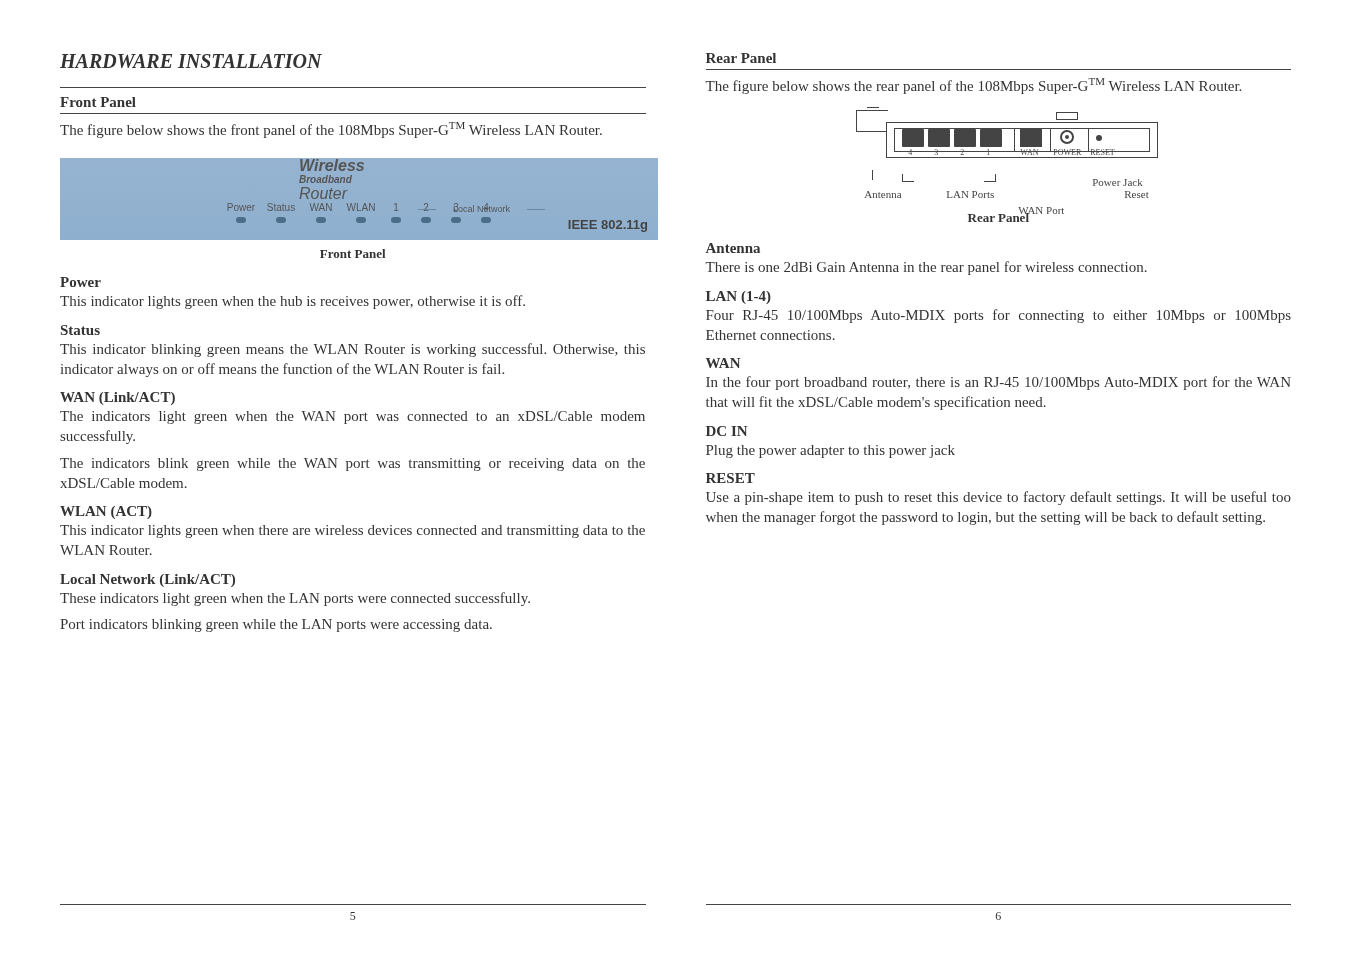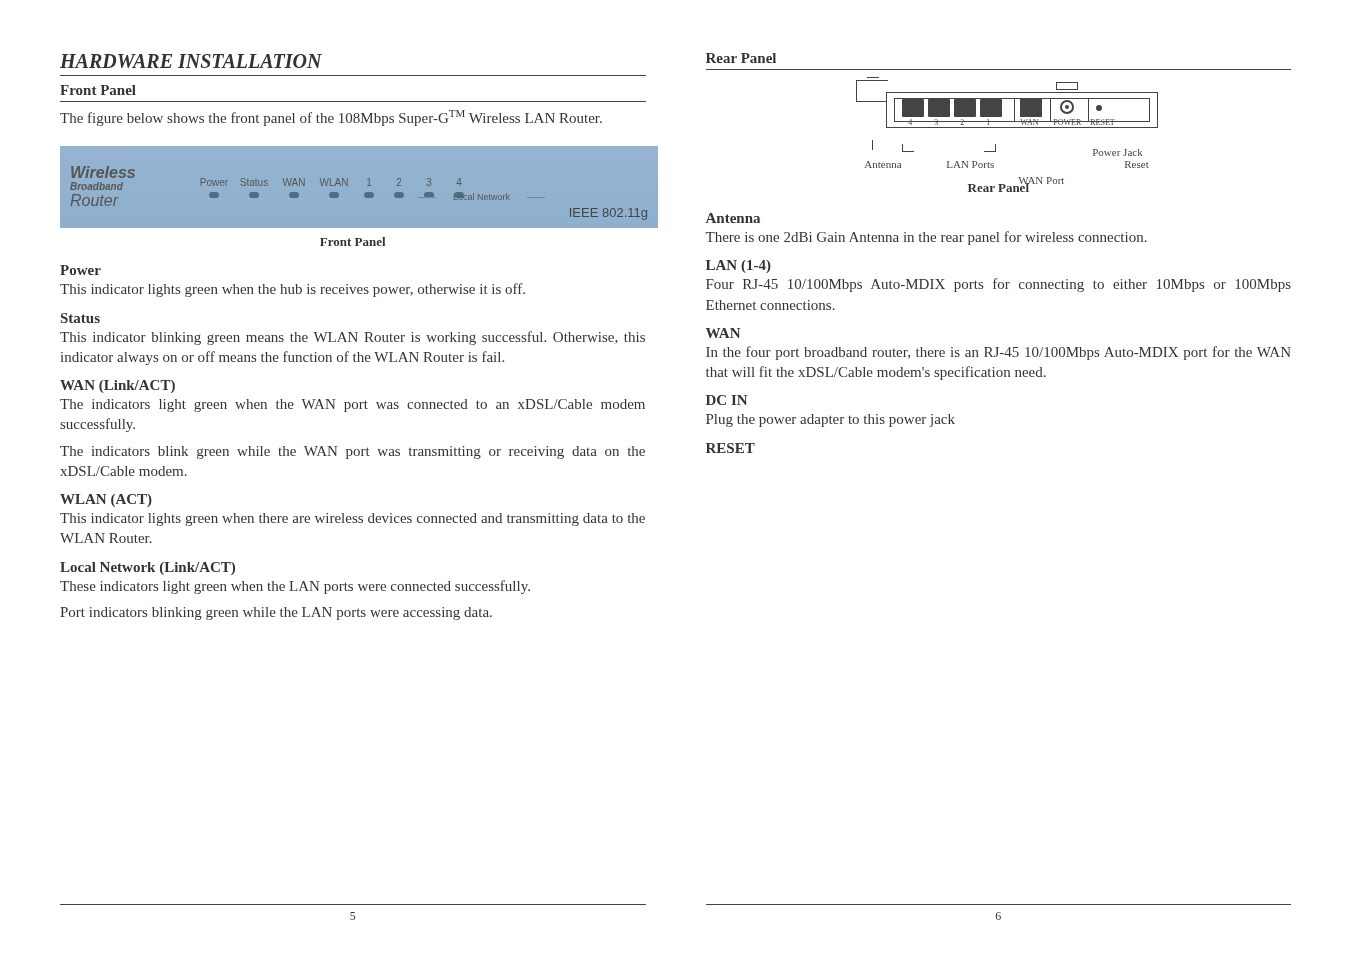--- a/index.html
+++ b/index.html
@@ -16,21 +16,21 @@
       width: 50%;
       padding: 0 30px;
       display: flex;
       flex-direction: column;
     }
     .heading-italic {
       font-style: italic;
       font-weight: bold;
       font-size: 20px;
       border-bottom: 1px solid #444;
-      padding-bottom: 2px;
+      padding-bottom: 14px;
       margin-bottom: 6px;
     }
     .subhead {
       font-weight: bold;
       font-size: 15px;
       border-bottom: 1px solid #444;
       padding-bottom: 2px;
       margin-bottom: 4px;
     }
     .para {
@@ -61,20 +61,21 @@
     
     .front-panel {
       background: linear-gradient(to bottom, #96b4d1, #8eafce);
       width: 598px;
       height: 82px;
       margin: 10px auto 2px;
       display: flex;
       align-items: center;
       padding: 0 10px;
       position: relative;
+      flex-direction: column;
     }
     .fp-left {
       display: flex;
       flex-direction: column;
       font-family: Arial, sans-serif;
       color: #555;
       line-height: 1.05;
       width: 120px;
     }
     .fp-left .w1 { font-style: italic; font-weight: bold; font-size: 16px; }
@@ -113,21 +114,21 @@
       display: flex;
       align-items: center;
     }
     .ln-bracket .line { width: 18px; border-bottom: 1px solid #6a89a3; }
     .ln-bracket .txt { margin: 0 17px; white-space: nowrap; }
     .fp-ieee {
       position: absolute;
       right: 10px;
       bottom: 8px;
       font-family: Arial, sans-serif;
-      font-weight: normal;
+      font-weight: bold;
       font-size: 13px;
       color: #444;
     }
 
     
     .rear-panel-wrap {
       display: flex;
       flex-direction: column;
       align-items: center;
       margin: 6px 0 2px;
@@ -339,20 +340,23 @@
   <div class="sec-title">Local Network (Link/ACT)</div>
   <div class="sec-body">These indicators light green when the LAN ports were connected successfully.</div>
   <div class="sec-body">Port indicators blinking green while the LAN ports were accessing data.</div>
 
   <div class="grow"></div>
   <div class="footer">5</div>
 </div>
 
 <div class="page">
   <div class="subhead">Rear Panel</div>
+  <div class="para">
+    <span>The figure below shows the rear panel of the 108Mbps Super-G</span><sup>TM</sup><span> Wireless LAN Router.</span>
+  </div>
 
   <div class="rear-panel-wrap">
     <div class="rear-panel">
       <div class="rp-ant"></div>
       <div class="rp-body"></div>
       <div class="rp-body-inner"></div>
       <div class="rp-port p1"></div>
       <div class="rp-port p2"></div>
       <div class="rp-port p3"></div>
       <div class="rp-port p4"></div>
@@ -390,16 +394,17 @@
   <div class="sec-title">LAN (1-4)</div>
   <div class="sec-body">Four RJ-45 10/100Mbps Auto-MDIX ports for connecting to either 10Mbps or 100Mbps Ethernet connections.</div>
 
   <div class="sec-title">WAN</div>
   <div class="sec-body">In the four port broadband router, there is an RJ-45 10/100Mbps Auto-MDIX port for the WAN that will fit the xDSL/Cable modem's specification need.</div>
 
   <div class="sec-title">DC IN</div>
   <div class="sec-body">Plug the power adapter to this power jack</div>
 
   <div class="sec-title">RESET</div>
+  <div class="sec-body">Use a pin-shape item to push to reset this device to factory default settings. It will be useful too when the manager forgot the password to login, but the setting will be back to default setting.</div>
 
   <div class="grow"></div>
   <div class="footer">6</div>
 </div>
 
 </body></html>

